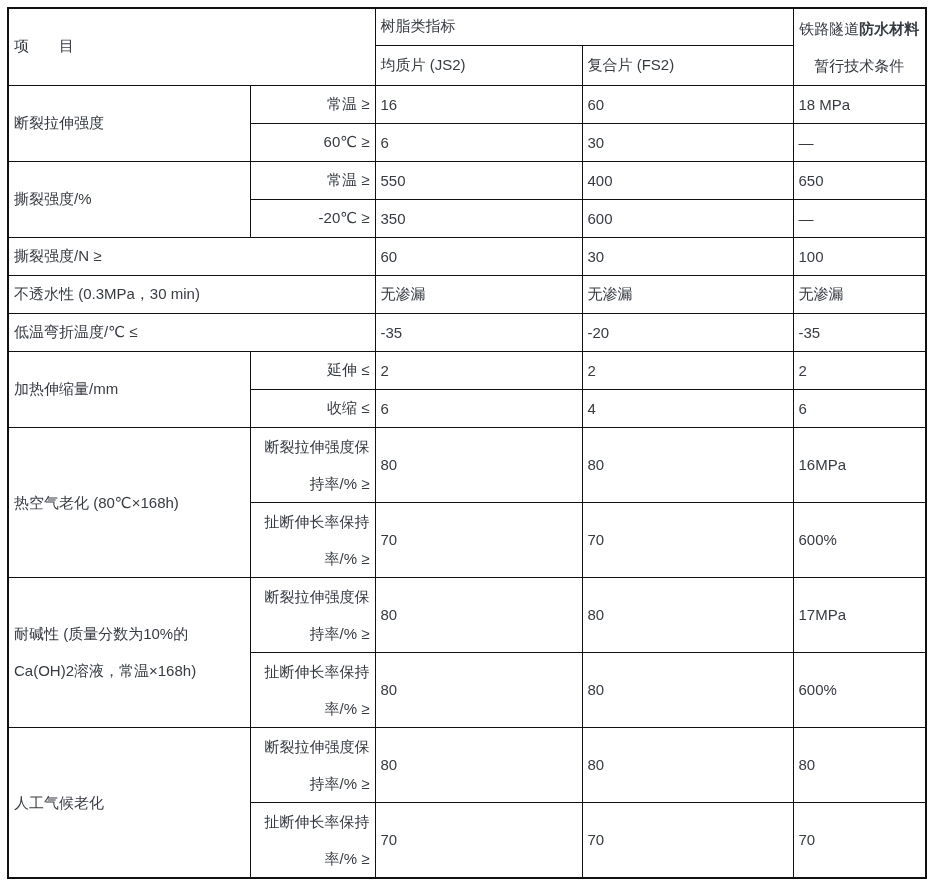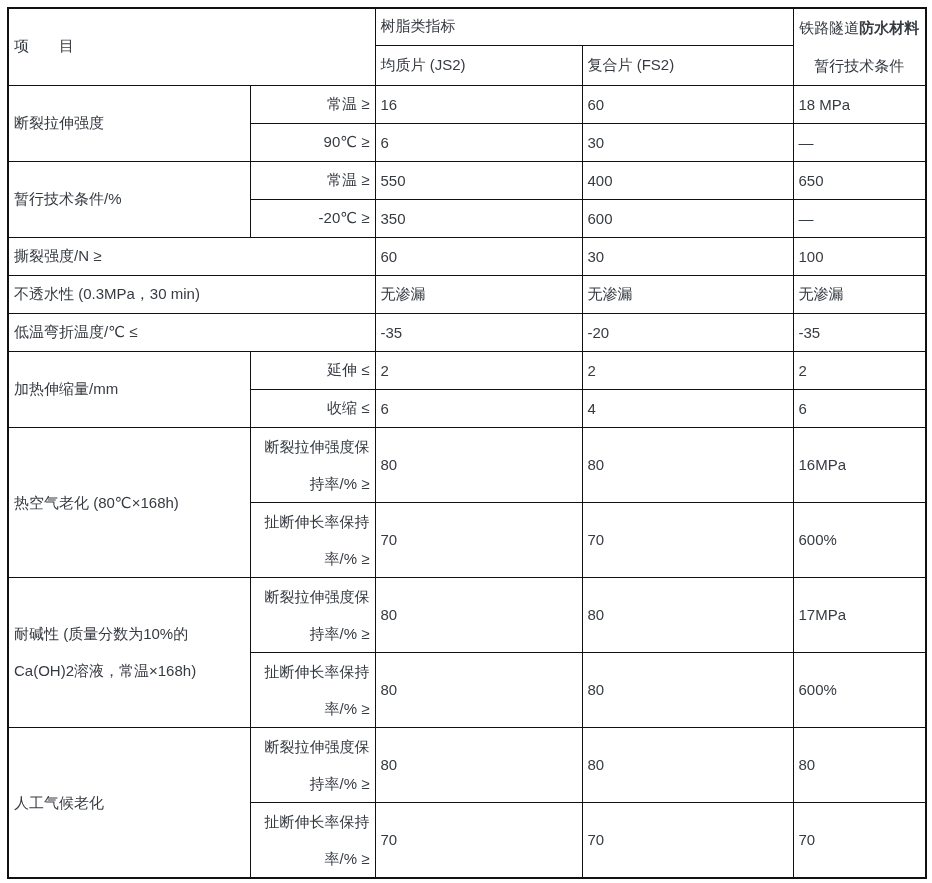--- a/index.html
+++ b/index.html
@@ -40,21 +40,21 @@
   tr.tall { height: 75px; }
   td.c { padding: 0 2px; }
   td.lbl { text-align: left; }
   td.sub { text-align: right; }
   td.multiline { line-height: 37px; }
   td.rail-head {
     text-align: center;
     line-height: 37px;
     padding: 0 3px;
   }
-  .bold { font-weight: bold; font-family: Liberation Serif, serif; }
+  .bold { font-weight: bold; }
 </style>
 </head>
 <body>
 
 <div class="page">
   <table class="spec">
     <colgroup>
       <col style="width:242px">
       <col style="width:125px">
       <col style="width:207px">
@@ -77,28 +77,28 @@
       </tr>
 
       <tr class="r">
         <td class="lbl" rowspan="2">断裂拉伸强度</td>
         <td class="sub">常温 ≥</td>
         <td class="c">16</td>
         <td class="c">60</td>
         <td class="c">18 MPa</td>
       </tr>
       <tr class="r">
-        <td class="sub">90℃ ≥</td>
+        <td class="sub">60℃ ≥</td>
         <td class="c">6</td>
         <td class="c">30</td>
         <td class="c">—</td>
       </tr>
 
       <tr class="r">
-        <td class="lbl" rowspan="2">暂行技术条件/%</td>
+        <td class="lbl" rowspan="2">撕裂强度/%</td>
         <td class="sub">常温 ≥</td>
         <td class="c">550</td>
         <td class="c">400</td>
         <td class="c">650</td>
       </tr>
       <tr class="r">
         <td class="sub">-20℃ ≥</td>
         <td class="c">350</td>
         <td class="c">600</td>
         <td class="c">—</td>

